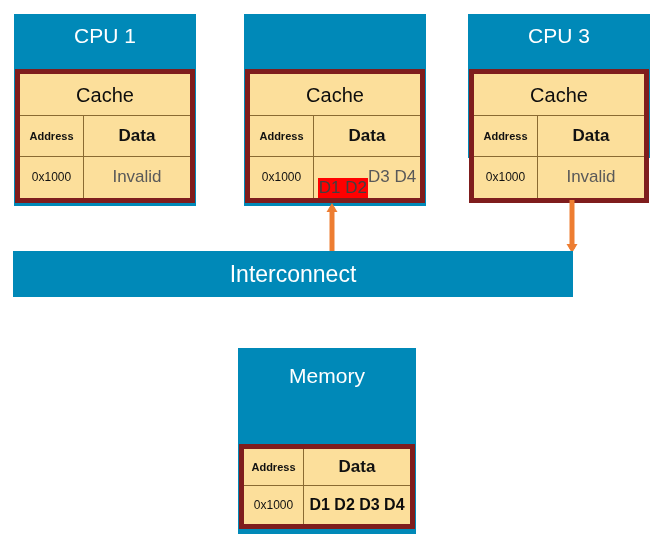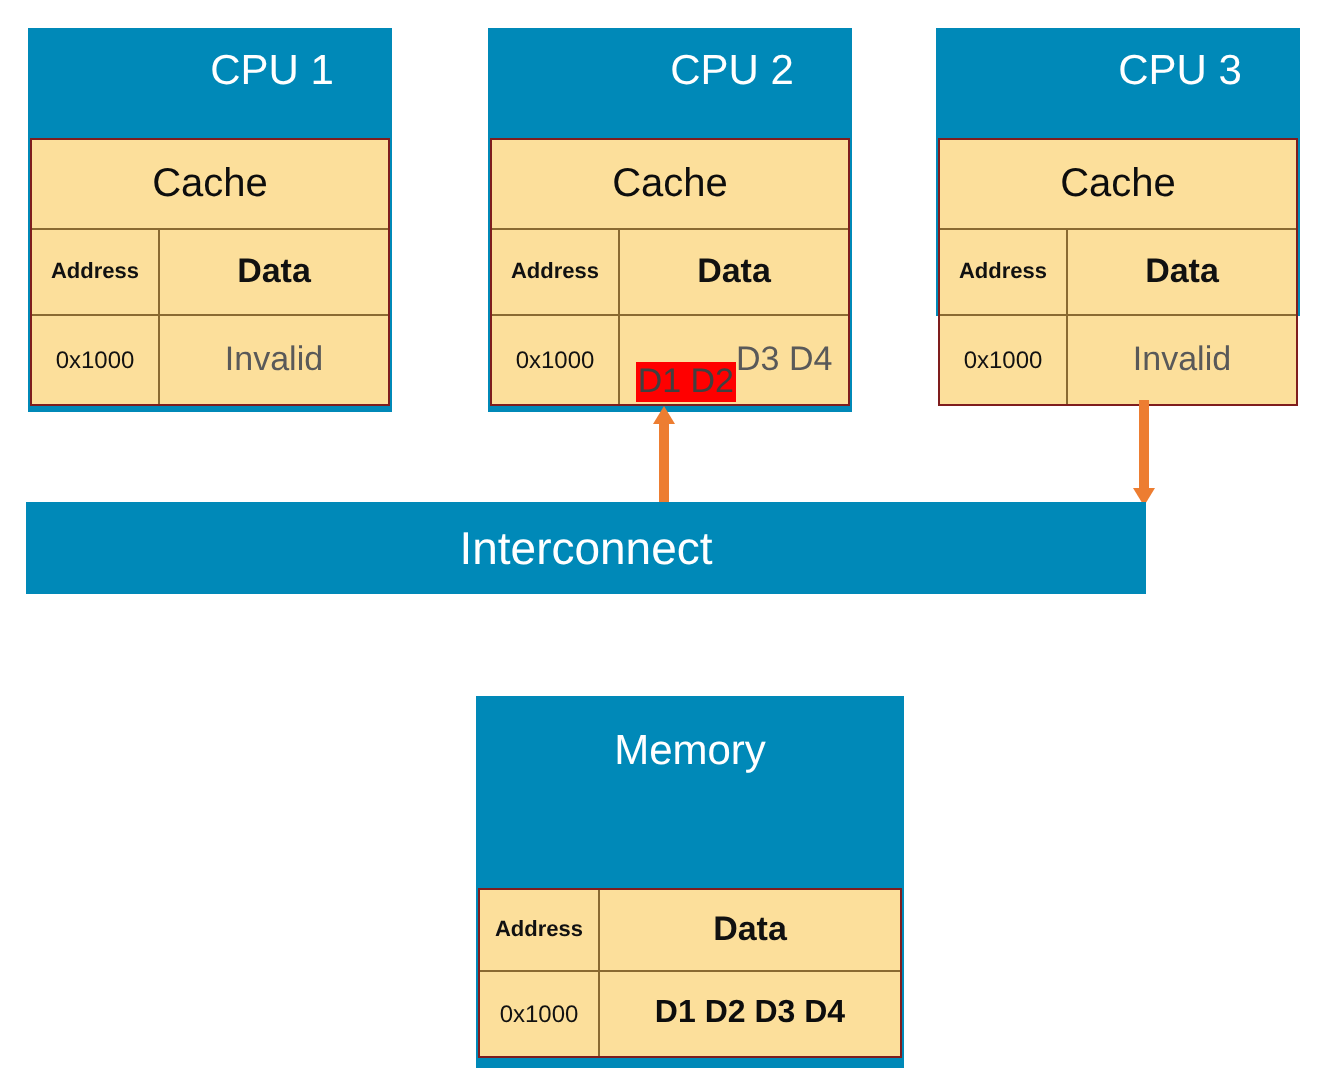--- a/index.html
+++ b/index.html
@@ -34,31 +34,30 @@
     font-weight: 400;
     text-align: center;
     line-height: 1;
     width: 100%;
     display: block;
   }
 
   .cpu .unit-title {
     padding-top: 11px;
     padding-bottom: 11px;
-    margin-left: 31px;
   }
 
   
   .table {
     position: absolute;
     left: 1px;
     right: 1px;
     box-sizing: border-box;
     background: #FCDF9B;
-    border: 1px solid #7f1d1d;
+    border: 5px solid #7f1d1d;
     display: flex;
     flex-direction: column;
   }
   .trow {
     display: flex;
     box-sizing: border-box;
     border-bottom: 1px solid #8a6a31;
   }
   .trow:last-child { border-bottom: none; }
 
@@ -151,21 +150,20 @@
         <div class="cell data">Data</div>
       </div>
       <div class="trow" style="height:44px;">
         <div class="cell addrval" style="width:64px;">0x1000</div>
         <div class="cell dataval">Invalid</div>
       </div>
     </div>
   </div>
 
   <div class="unit cpu" style="left:244px; top:14px; width:182px; height:192px;">
-    <span class="unit-title">CPU 2</span>
     <div class="table" style="top:55px; height:134px;">
       <div class="trow cache-row" style="height:45px;">
         <span class="cache-label">Cache</span>
       </div>
       <div class="trow" style="height:43px;">
         <div class="cell addr" style="width:64px;">Address</div>
         <div class="cell data">Data</div>
       </div>
       <div class="trow" style="height:44px;">
         <div class="cell addrval" style="width:64px;">0x1000</div>
@@ -201,21 +199,21 @@
 
   <svg class="connector" style="left:565px; top:200px;" width="14" height="53" viewBox="0 0 14 53">
     <line x1="7" y1="0" x2="7" y2="49" stroke="#ED7D31" stroke-width="5"></line>
     <polygon points="7,53 1.5,44 12.5,44" fill="#ED7D31"></polygon>
   </svg>
 
   <div id="interconnect" style="left:13px; top:251px; width:560px; height:46px;">
     <span class="ic-label">Interconnect</span>
   </div>
 
-  <div class="unit" style="left:238px; top:348px; width:214px; height:186px;">
+  <div class="unit" style="left:238px; top:348px; width:178px; height:186px;">
     <span class="unit-title" style="padding-top:17px;">Memory</span>
     <div class="table" style="top:96px; height:85px;">
       <div class="trow" style="height:42px;">
         <div class="cell addr" style="width:60px;">Address</div>
         <div class="cell data">Data</div>
       </div>
       <div class="trow" style="height:43px;">
         <div class="cell addrval" style="width:60px;">0x1000</div>
         <div class="cell dataval dark">D1 D2 D3 D4</div>
       </div>

